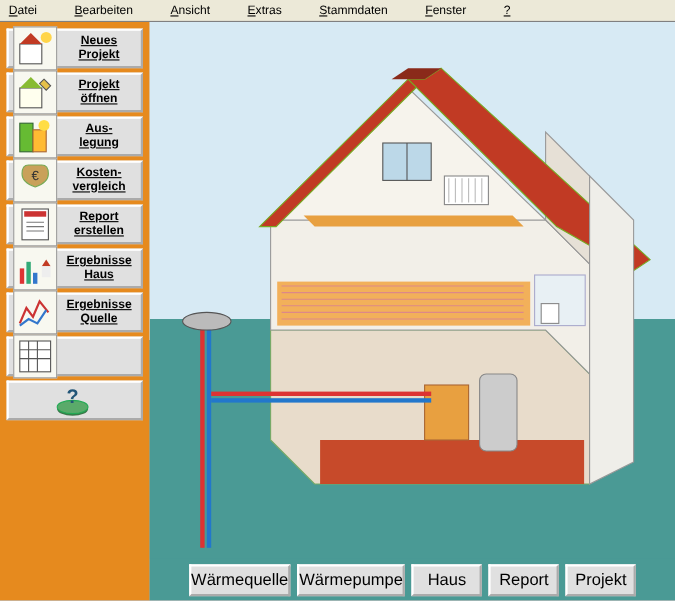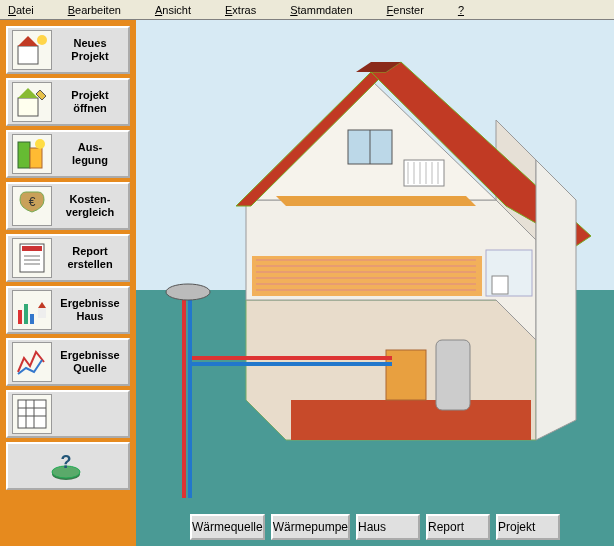--- a/index.html
+++ b/index.html
@@ -34,25 +34,26 @@
     width: 136px;
     background: #e68a1e;
     padding: 6px 6px;
     display: flex;
     flex-direction: column;
     gap: 4px;
   }
   .tool-button {
     background: #e0e0e0;
     border: 2px outset #fff;
-    height: 48px;
+    height: 36px;
     display: flex;
     align-items: center;
     padding: 2px 4px;
     cursor: pointer;
+    text-decoration: underline;
   }
   .tool-icon {
     width: 40px;
     height: 40px;
     flex: 0 0 40px;
     margin-right: 4px;
     display: flex;
     align-items: center;
     justify-content: center;
     background: #f8f8f0;
@@ -86,24 +87,24 @@
     align-items: center;
     justify-content: center;
     gap: 6px;
     padding: 0 8px;
     background: transparent;
   }
   .bottom-button {
     background: #e0e0e0;
     border: 2px outset #fff;
     padding: 4px 0;
-    font-size: 12px;
+    font-size: 15px;
     cursor: pointer;
     min-width: 64px;
-    text-align: left;
+    text-align: center;
   }
 </style>
 </head>
 <body>
 
 <div class="menubar">
   <span class="menu-item"><span class="mn">D</span><span>atei</span></span>
   <span class="menu-item"><span class="mn">B</span><span>earbeiten</span></span>
   <span class="menu-item"><span class="mn">A</span><span>nsicht</span></span>
   <span class="menu-item"><span class="mn">E</span><span>xtras</span></span>

